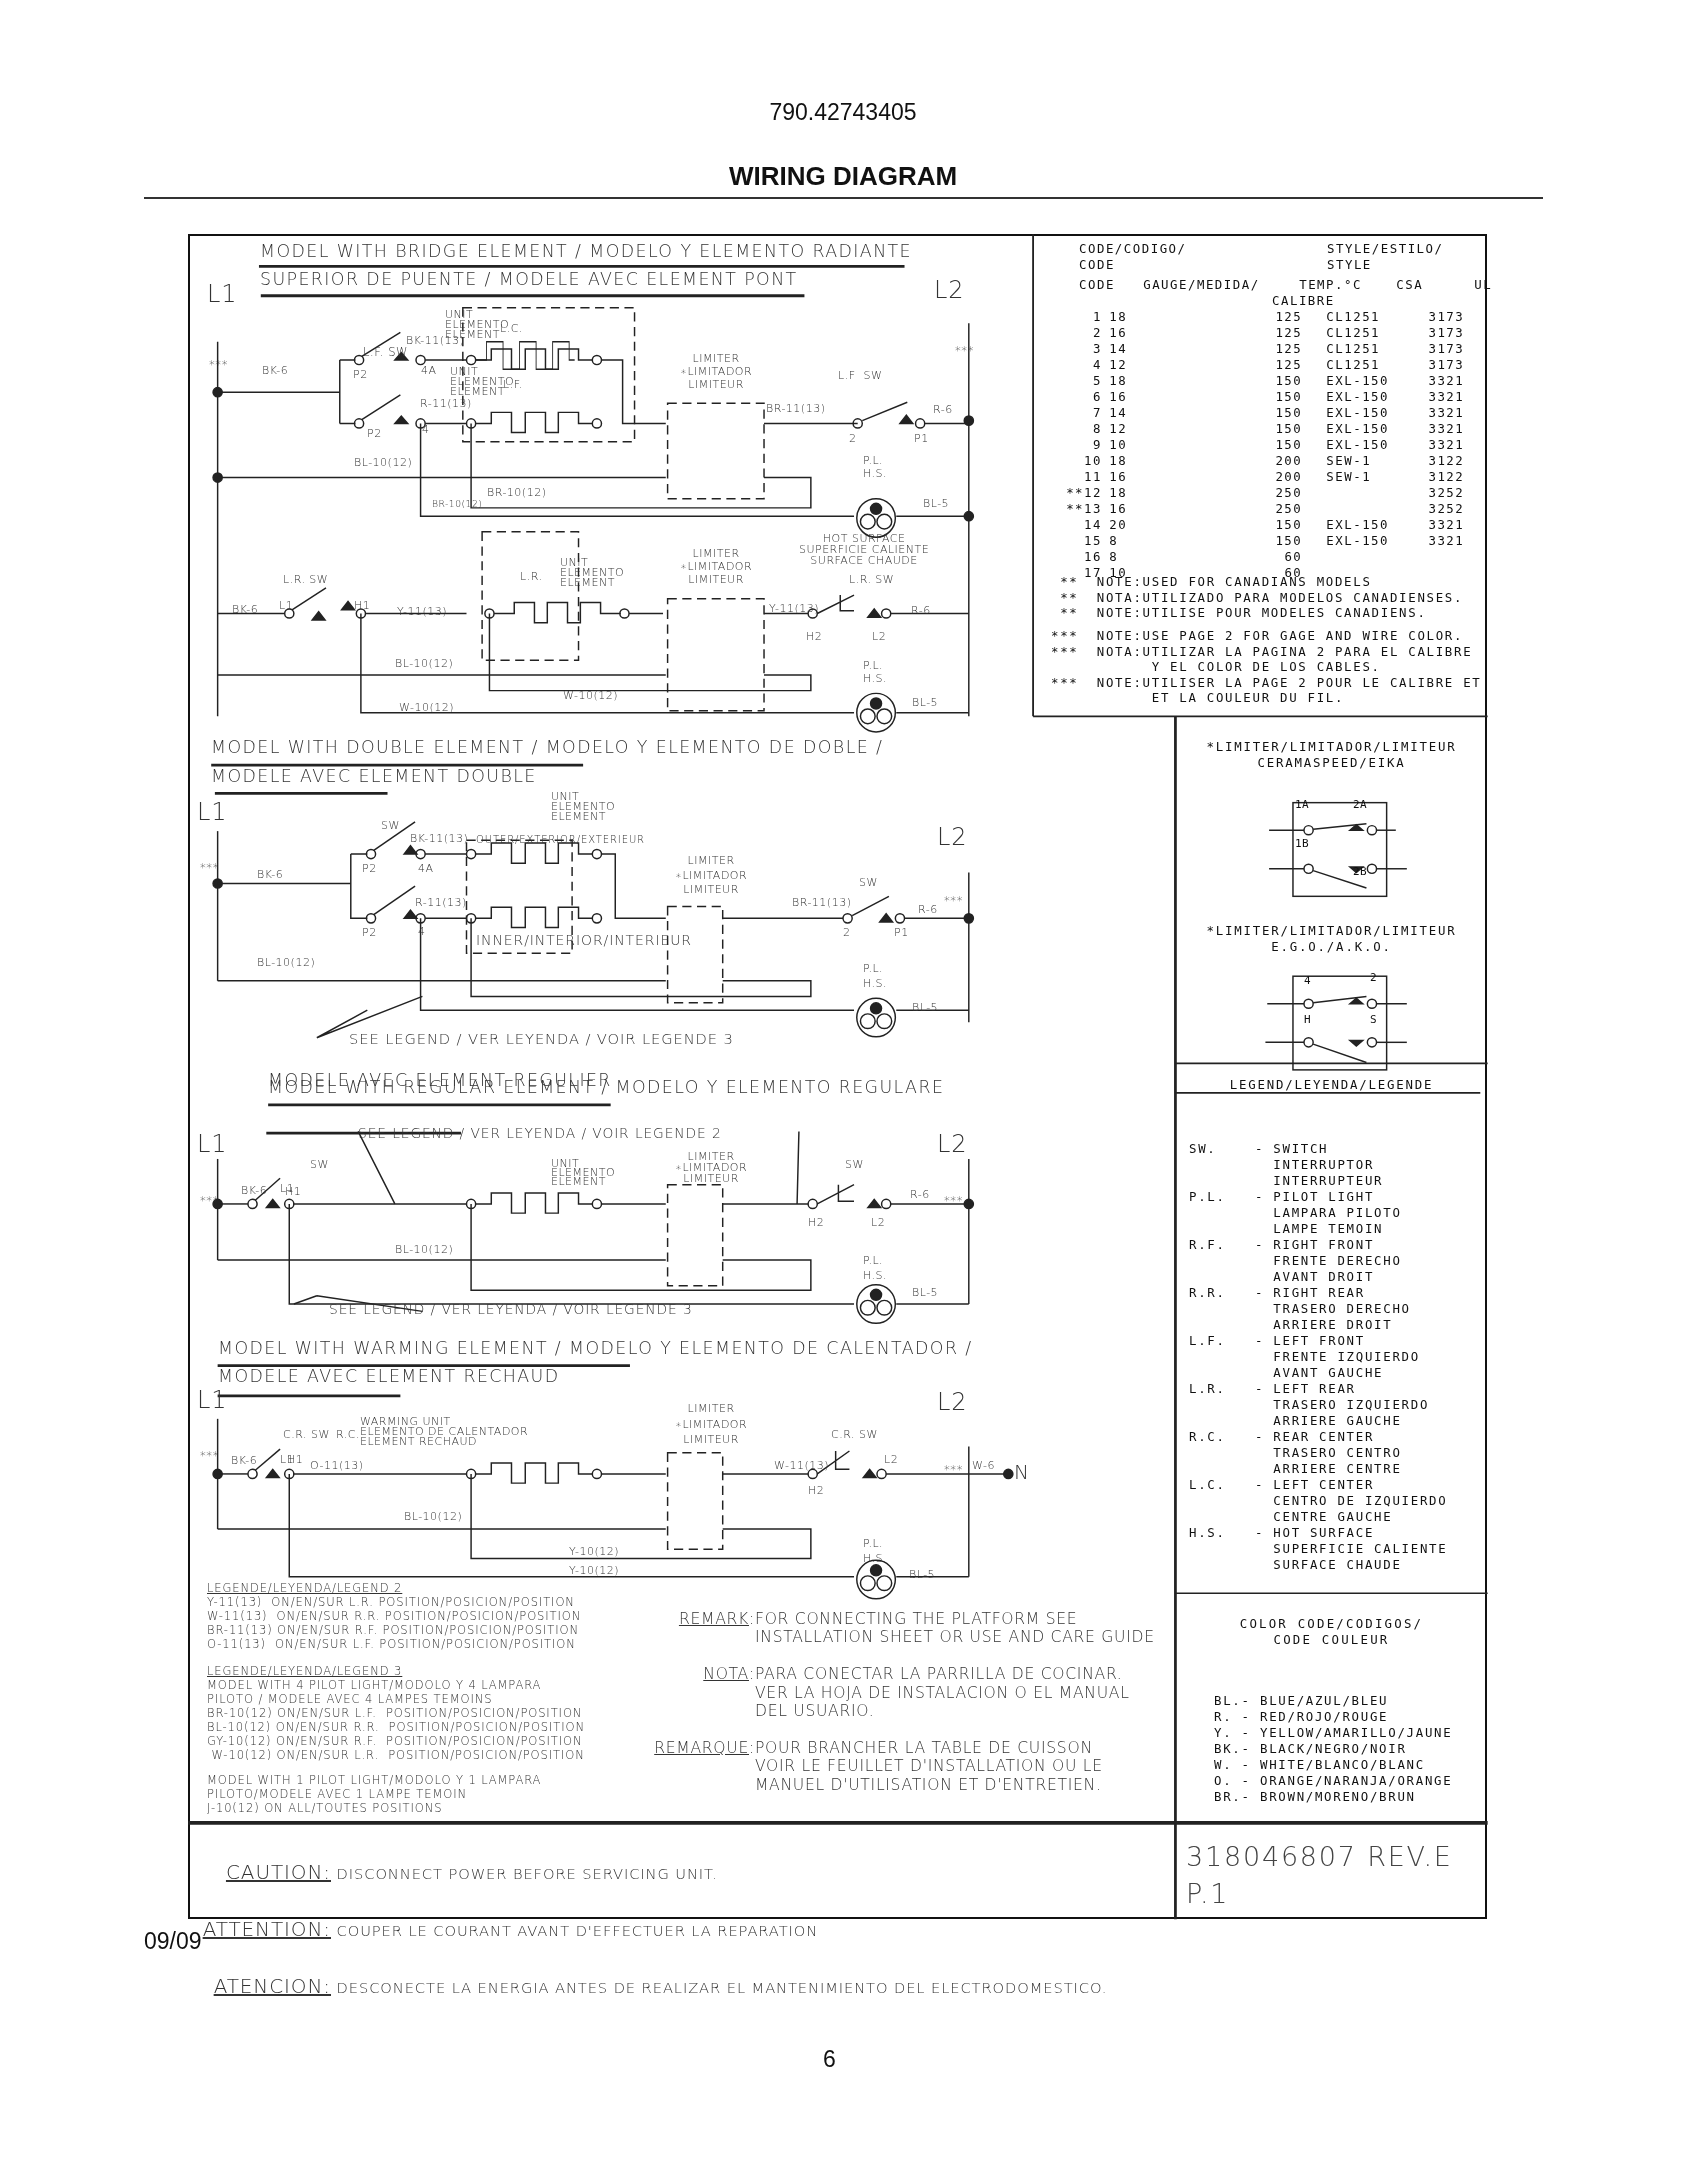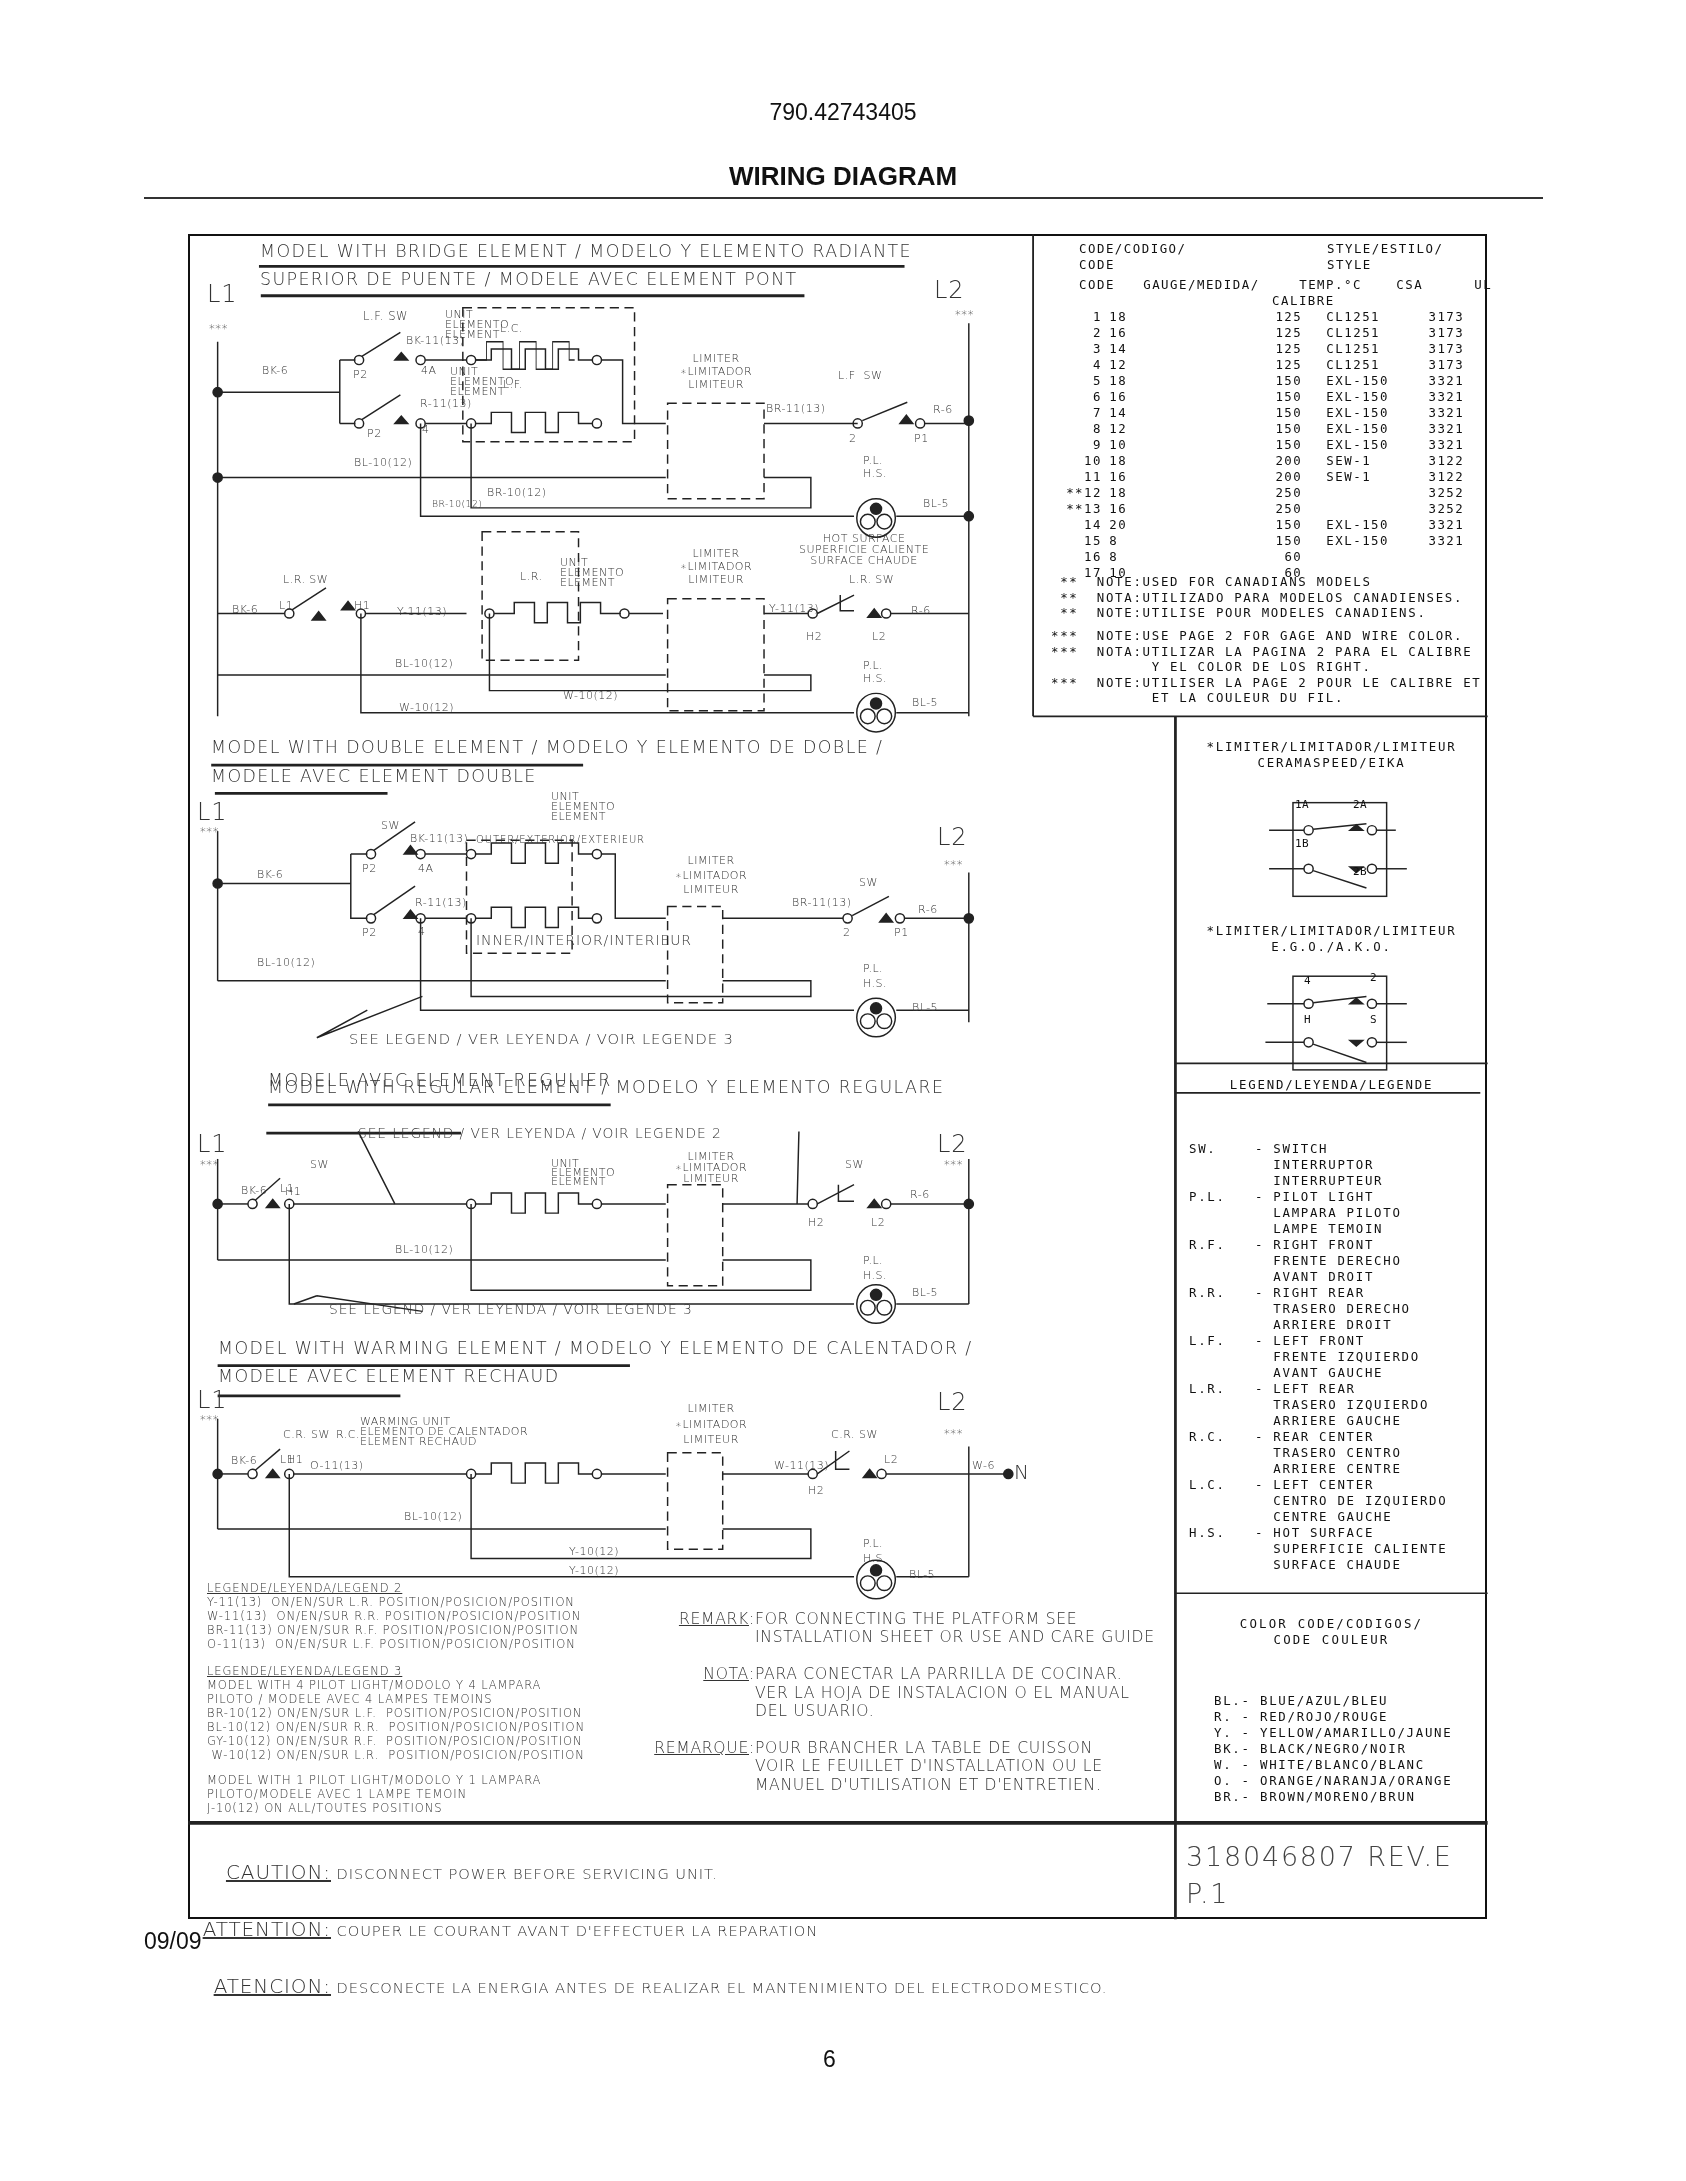--- a/index.html
+++ b/index.html
@@ -25,21 +25,21 @@
   .legend{position:absolute;left:1189px;top:1141px;font-size:12.4px;letter-spacing:1.7px;line-height:16px;}
   .legend .item{display:flex;}
   .legend .abbr{width:66px;}
   .cc-title{position:absolute;left:1180px;top:1616px;width:303px;text-align:center;font-size:12.4px;letter-spacing:2.2px;line-height:15.6px;}
   .cc{position:absolute;left:1214px;top:1693px;font-size:12.4px;letter-spacing:1.7px;line-height:16px;}
   .cc .item{display:flex;}
   .cc .abbr{width:46px;}
   .foot-l{position:absolute;top:1928px;left:144px;font-size:23px;text-align:center;}
   .foot-c{position:absolute;top:2046px;left:823px;font-size:23px;}
   .sect-title{position:absolute;font-size:17.4px;letter-spacing:1.4px;}
-  .small{font-size:11.5px;letter-spacing:0.6px;}
+  .small{font-size:11.5px;letter-spacing:0.6px;margin-top:36px;}
   .wl{font-size:11px;letter-spacing:0.5px;}
   .leg23{position:absolute;left:207px;top:1581px;font-size:11.5px;line-height:14px;}
   .leg23 .h{text-decoration:underline;}
   .rem{position:absolute;left:634px;top:1610px;font-size:15.6px;line-height:18.4px;letter-spacing:0.7px;}
   .rem .blk{display:flex;margin-bottom:18.4px;}
   .rem .k{display:inline-block;text-align:right;width:115px;text-decoration:underline;}
   .caution{position:absolute;left:193px;top:1829px;font-size:14.7px;line-height:25px;}
   .caution .k{display:inline-block;width:138px;text-align:right;font-size:20px;text-decoration:underline;margin-top:31px;}
   .docno{position:absolute;left:1186px;top:1838px;font-size:27px;letter-spacing:1.8px;line-height:37px;color:#444;}
 </style>
@@ -612,21 +612,21 @@
       </div>
     </div>
 </div>
 <div class="notes mono">
   <div style="white-space:pre"> **  NOTE:USED FOR CANADIANS MODELS</div>
   <div style="white-space:pre"> **  NOTA:UTILIZADO PARA MODELOS CANADIENSES.</div>
   <div style="white-space:pre"> **  NOTE:UTILISE POUR MODELES CANADIENS.</div>
   <div style="white-space:pre;height:7.3px"></div>
   <div style="white-space:pre">***  NOTE:USE PAGE 2 FOR GAGE AND WIRE COLOR.</div>
   <div style="white-space:pre">***  NOTA:UTILIZAR LA PAGINA 2 PARA EL CALIBRE</div>
-  <div style="white-space:pre">           Y EL COLOR DE LOS RIGHT.</div>
+  <div style="white-space:pre">           Y EL COLOR DE LOS CABLES.</div>
   <div style="white-space:pre">***  NOTE:UTILISER LA PAGE 2 POUR LE CALIBRE ET</div>
   <div style="white-space:pre">           ET LA COULEUR DU FIL.</div>
 </div>
 
 <div class="lim-title mono t" style="top:739px">*LIMITER/LIMITADOR/LIMITEUR
 CERAMASPEED/EIKA</div>
 <div class="t mono wl" style="left:1295px;top:799px">1A</div>
 <div class="t mono wl" style="left:1353px;top:799px">2A</div>
 <div class="t mono wl" style="left:1295px;top:838px">1B</div>
 <div class="t mono wl" style="left:1353px;top:866px">2B</div>

